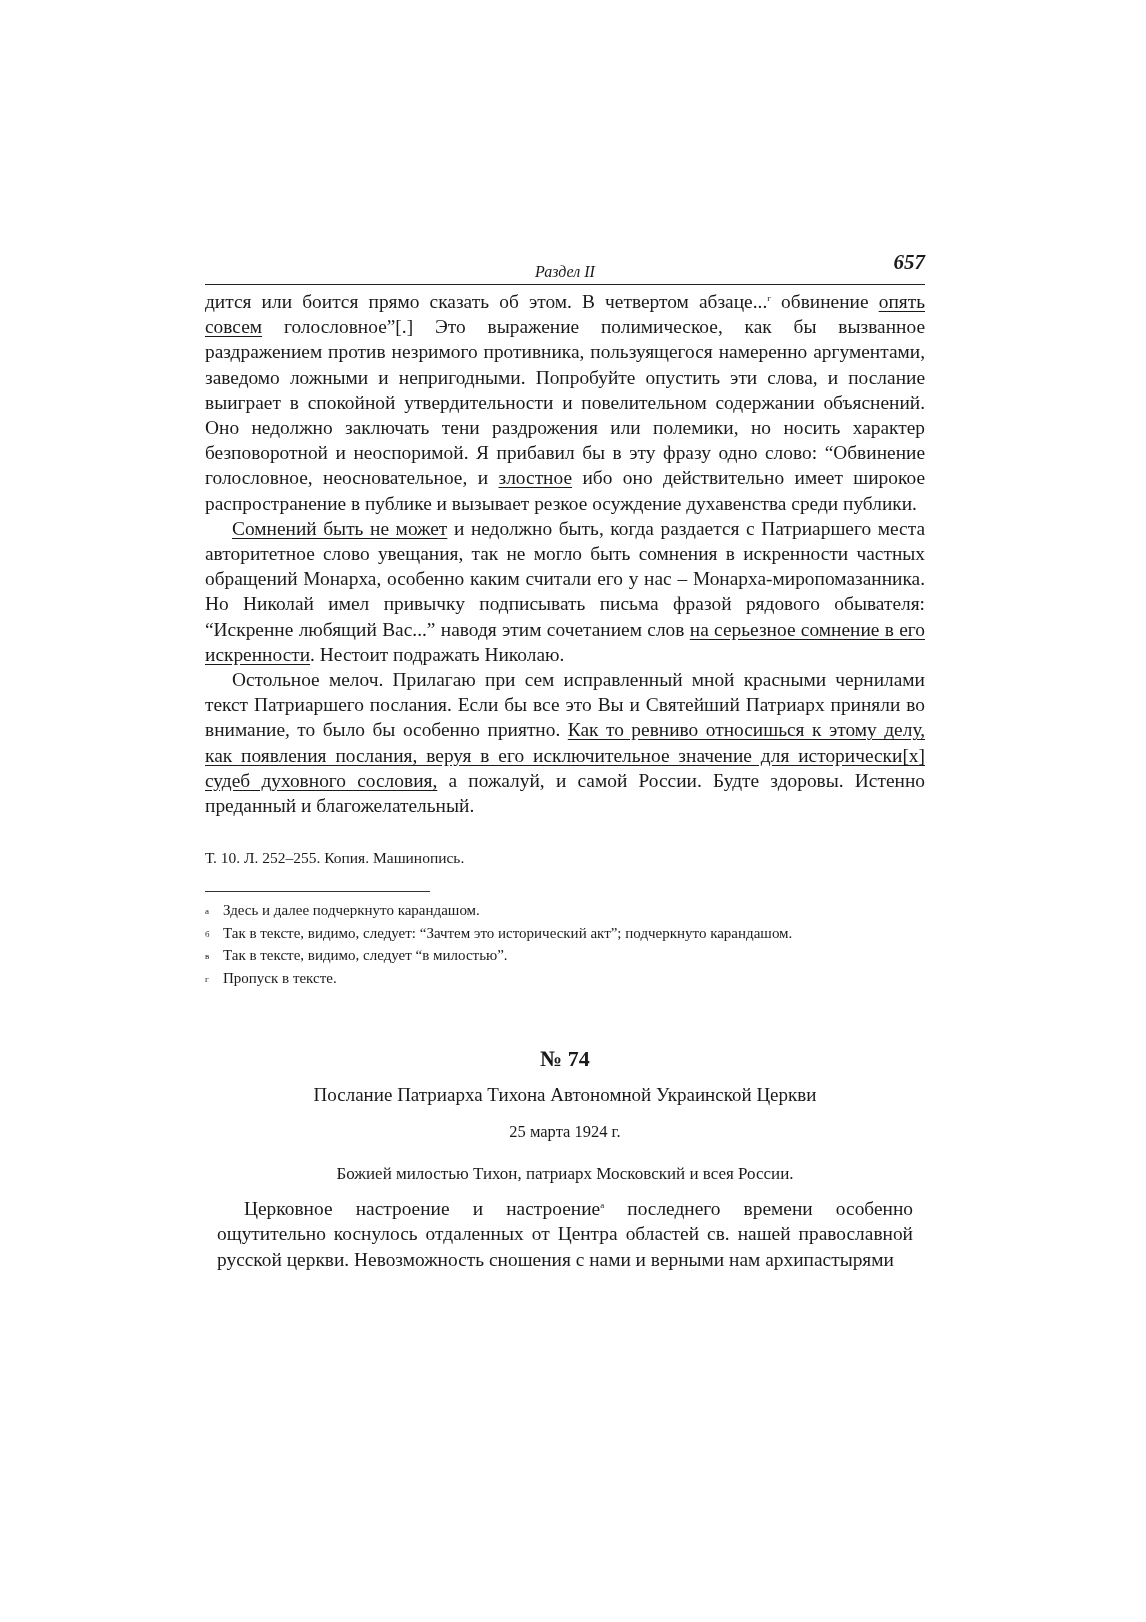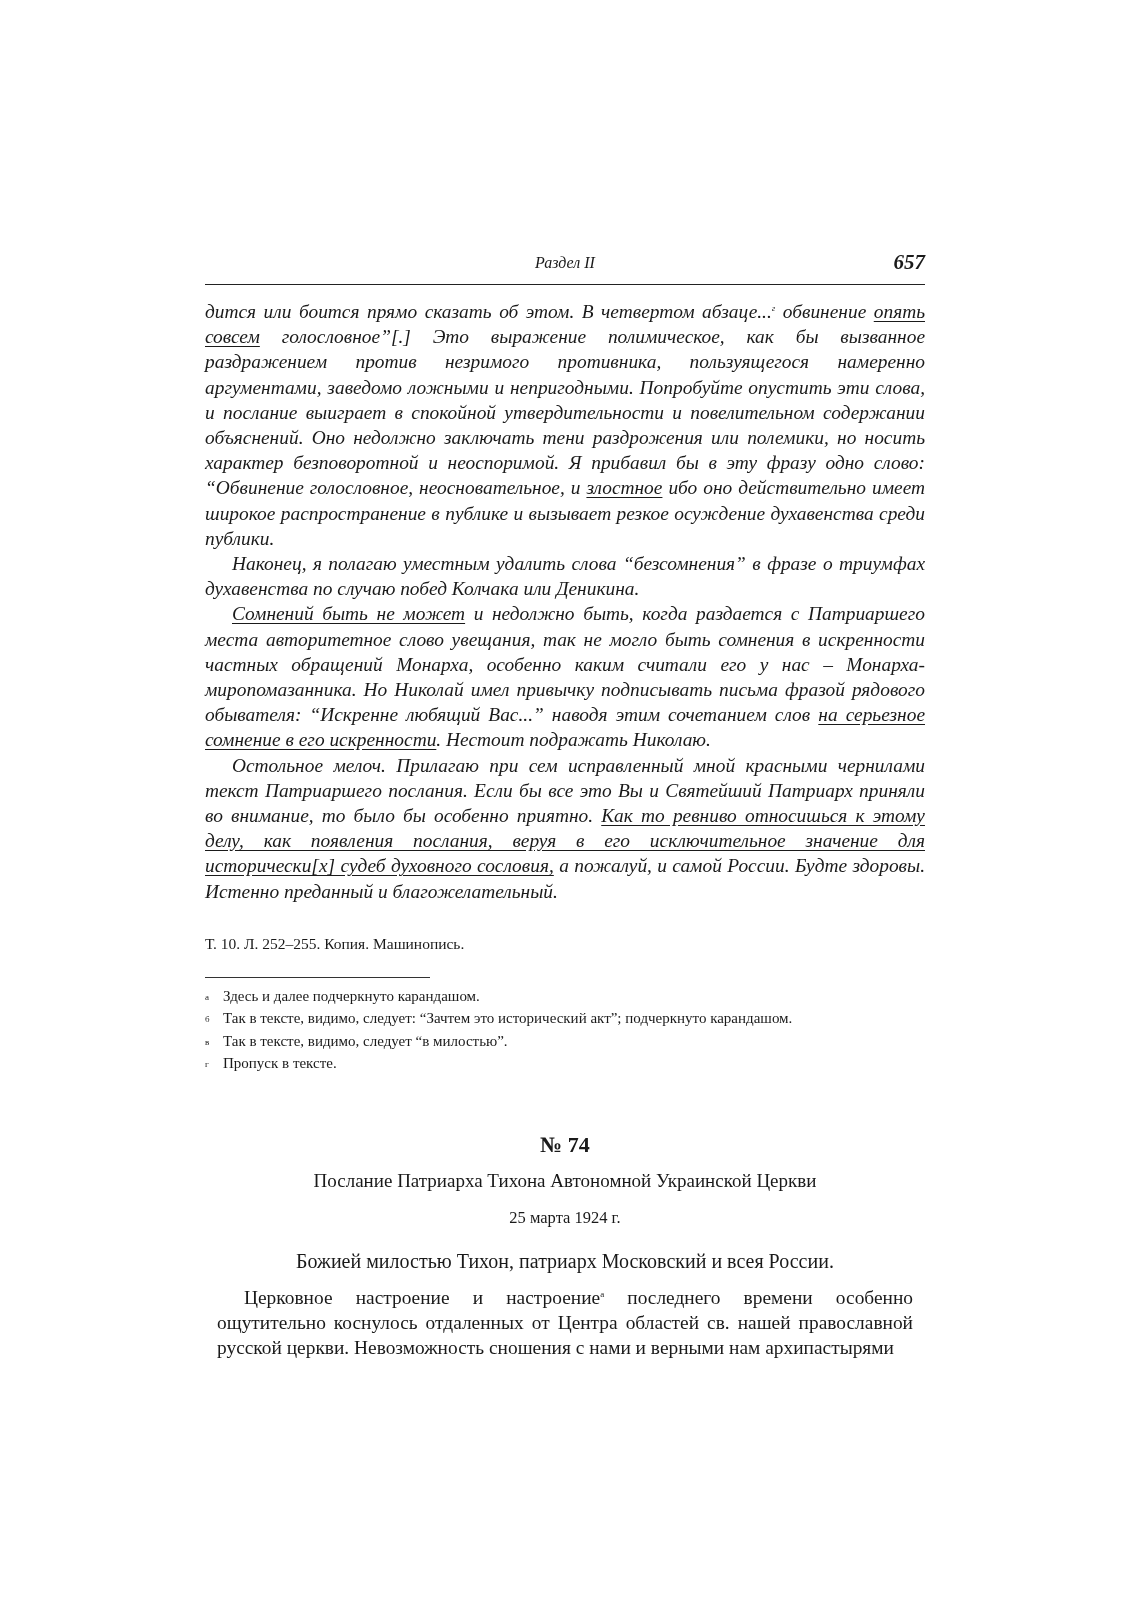--- a/index.html
+++ b/index.html
@@ -1,51 +1,50 @@
 <!DOCTYPE html>
 <html><head>
   <meta charset="utf-8">
   <style>
     html, body { margin:0; padding:0; background:#ffffff; }
     body { width:1146px; height:1622px; position:relative; overflow:hidden; color:#1a1a1a;
            font-family:"Liberation Serif","DejaVu Serif",serif; }
     .page { position:absolute; left:205px; top:250px; width:720px; }
     .running-head { position:relative; height:34px; border-bottom:1.5px solid #222; }
-    .running-head .section { position:absolute; left:0; right:0; top:4px; text-align:center;
+    .running-head .section { position:absolute; left:0; right:0; top:13px; text-align:center;
       font-style:italic; font-size:16px; }
     .running-head .pageno { position:absolute; right:0; top:0; font-style:italic; font-weight:bold; font-size:21px; }
-    .body-text { margin-top:14px; font-size:19.4px; line-height:25.2px; text-align:justify;font-style:italic; }
+    .body-text { margin-top:4px; font-size:19.4px; line-height:25.2px; text-align:justify; }
     .body-text p { margin:0; }
     .body-text p.indent { text-indent:27px; }
     .u { text-decoration:underline; text-underline-offset:3px; }
     sup.fn { font-size:9px; vertical-align:super; line-height:0; }
     .source { margin-top:31px; font-size:15.5px; }
     .fn-rule { width:225px; border-top:1.3px solid #333; margin-top:24px; }
     .footnotes { margin-top:8px; font-size:15px; line-height:21.5px; }
     .footnotes .fn-item { display:flex; }
     .footnotes .mark { width:18px; font-size:9px; padding-top:1px; }
     .doc-number { margin-top:56px; text-align:center; font-weight:bold; font-size:22px; }
     .doc-title { margin-top:12px; text-align:center; font-weight:normal; font-size:19px; }
     .doc-date { margin-top:16px; text-align:center; font-weight:normal; font-size:16.5px; }
-    .salutation { margin-top:22px; text-align:center; font-size:20px; }
+    .salutation { margin-top:22px; text-align:center; font-size:17px; }
     .doc-body { margin-top:12px; font-size:19.4px; line-height:25.2px; text-align:justify; }
     .doc-body p { margin:12px; text-indent:27px; }
   </style>
 </head>
 <body>
 
 <div class="page">
   <div class="running-head">
     <div class="section">Раздел II</div>
     <div class="pageno">657</div>
   </div>
 
   <div class="body-text">
     <p><span>дится или боится прямо сказать об этом. В четвертом абзаце...</span><sup class="fn">г</sup><span> обвинение </span><span class="u">опять совсем</span><span> голословное”[.] Это выражение полимическое, как бы вызванное раздражением против незримого противника, пользуящегося намеренно аргументами, заведомо ложными и непригодными. Попробуйте опустить эти слова, и послание выиграет в спокойной утвердительности и повелительном содержании объяснений. Оно недолжно заключать тени раздрожения или полемики, но носить характер безповоротной и неоспоримой. Я прибавил бы в эту фразу одно слово: “Обвинение голословное, неосновательное, и </span><span class="u">злостное</span><span> ибо оно действительно имеет широкое распространение в публике и вызывает резкое осуждение духавенства среди публики.</span></p>
-    <p class="indent">Наконец, я полагаю уместным удалить слова “безсомнения” в фразе о триумфах духавенства по случаю побед Колчака или Деникина.</p>
     <p class="indent"><span class="u">Сомнений быть не может</span><span> и недолжно быть, когда раздается с Патриаршего места авторитетное слово увещания, так не могло быть сомнения в искренности частных обращений Монарха, особенно каким считали его у нас – Монарха-миропомазанника. Но Николай имел привычку подписывать письма фразой рядового обывателя: “Искренне любящий Вас...” наводя этим сочетанием слов </span><span class="u">на серьезное сомнение в его искренности</span><span>. Нестоит подражать Николаю.</span></p>
     <p class="indent"><span>Остольное мелоч. Прилагаю при сем исправленный мной красными чернилами текст Патриаршего послания. Если бы все это Вы и Святейший Патриарх приняли во внимание, то было бы особенно приятно. </span><span class="u">Как то ревниво относишься к этому делу, как появления послания, веруя в его исключительное значение для исторически[х] судеб духовного сословия,</span><span> а пожалуй, и самой России. Будте здоровы. Истенно преданный и благожелательный.</span></p>
   </div>
 
   <div class="source">Т. 10. Л. 252–255. Копия. Машинопись.</div>
 
   <div class="fn-rule"></div>
   <div class="footnotes">
     <div class="fn-item">
         <span class="mark">а</span>

